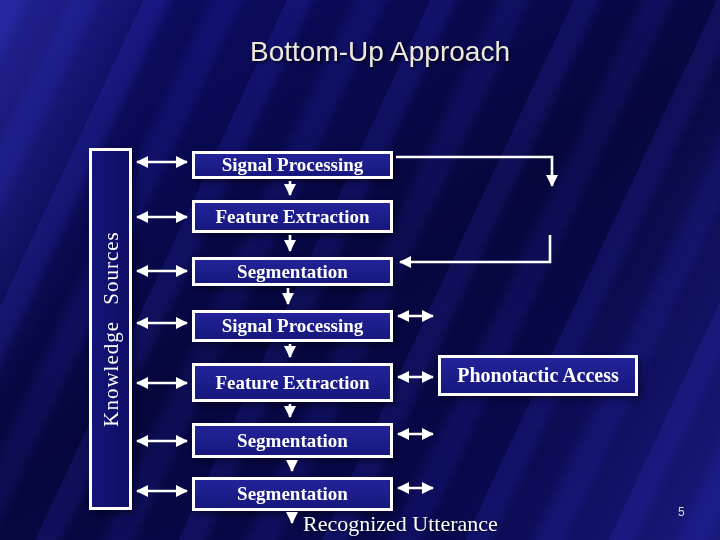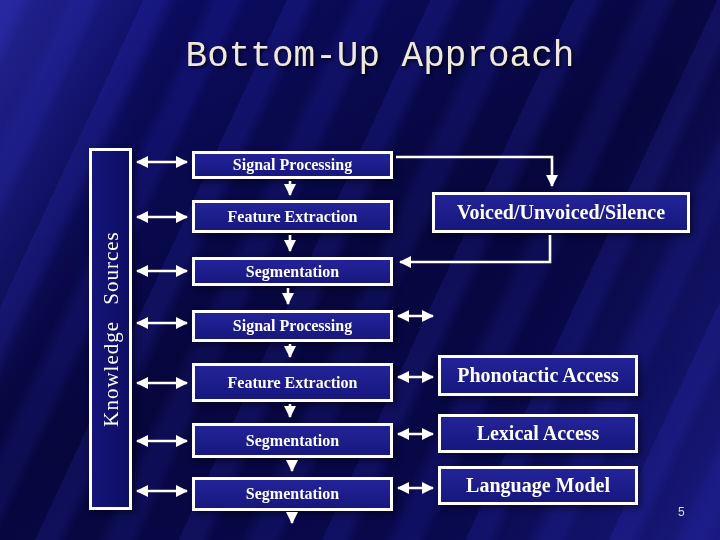--- a/index.html
+++ b/index.html
@@ -9,34 +9,34 @@
     background-image:
       linear-gradient(115deg, rgba(60,60,195,0.50) 0%, rgba(60,60,195,0) 20%),
       linear-gradient(295deg, rgba(50,50,190,0.38) 0%, rgba(50,50,190,0) 28%),
       repeating-linear-gradient(115deg, rgba(60,60,205,0.14) 0px 18px, rgba(4,4,40,0.20) 30px 55px, rgba(60,60,205,0.11) 68px 85px, rgba(4,4,40,0.16) 95px 130px),
       linear-gradient(150deg, #0E0E74 0%, #070742 50%, #0B0B60 100%);
     font-family:"Liberation Serif","DejaVu Serif",serif;
   }
   .title{
     position:absolute;top:36px;left:0;right:0;padding-left:40px;
     text-align:center;
-    font-family:Liberation Mono, monospace;
-    font-size:36px;font-weight:400;color:#EFE9DD;
+    font-family:Liberation Sans, sans-serif;
+    font-size:28px;font-weight:400;color:#EFE9DD;
     text-shadow:2px 2px 3px rgba(0,0,0,0.65);
     white-space:nowrap;
   }
   .box{
     position:absolute;box-sizing:border-box;
     border:3px solid #FFFFFF;
     background:linear-gradient(180deg,#232399 0%,#17177E 100%);
     box-shadow:3px 3px 6px rgba(0,0,0,0.45);
     display:flex;align-items:center;justify-content:center;
     color:#FFFFFF;
   }
-  .flow{left:192px;width:201px;font-weight:bold;font-size:16px;white-space:nowrap;}
+  .flow{left:192px;width:201px;font-weight:bold;font-size:19px;white-space:nowrap;}
   .kbox{font-weight:bold;font-size:20px;white-space:nowrap;}
   .ks{
     left:89px;top:148px;width:43px;height:362px;
     background:linear-gradient(90deg,#14147A 0%,#0E0E64 100%);
   }
   .ks-label{
     position:absolute;left:50%;top:50%;
     transform:translate(-50%,-50%) rotate(-90deg);
     white-space:nowrap;font-size:21px;font-weight:400;
     letter-spacing:1px;word-spacing:10px;color:#FFFFFF;
@@ -80,33 +80,25 @@
   <div class="box flow" style="top:363px;height:39px;">
     <span>Feature Extraction</span>
   </div>
   <div class="box flow" style="top:423px;height:35px;">
     <span>Segmentation</span>
   </div>
   <div class="box flow" style="top:477px;height:34px;">
     <span>Segmentation</span>
   </div>
 
-  <div class="box kbox" style="left:432px;top:192px;width:258px;height:41px;">
-    <span>Voiced/Unvoiced/Silence</span>
-  </div>
   <div class="box kbox" style="left:438px;top:355px;width:200px;height:41px;">
     <span>Phonotactic Access</span>
   </div>
-  <div class="box kbox" style="left:438px;top:414px;width:200px;height:39px;">
-    <span>Lexical Access</span>
-  </div>
-  <div class="box kbox" style="left:438px;top:466px;width:200px;height:39px;">
-    <span>Language Model</span>
-  </div>
 
+  <div class="output-label">Recognized Utterance</div>
   <div class="page-number">5</div>
 
   <svg class="arrows" width="720" height="540" viewBox="0 0 720 540">
     <defs>
       <marker id="ah" markerUnits="userSpaceOnUse" markerWidth="14" markerHeight="12" refX="11" refY="6" orient="auto">
         <path d="M0,0 L12,6 L0,12 Z" fill="#FFFFFF"></path>
       </marker>
       <marker id="ahrev" markerUnits="userSpaceOnUse" markerWidth="15" markerHeight="12" refX="3" refY="6" orient="auto">
         <path d="M14,0 L2,6 L14,12 Z" fill="#FFFFFF"></path>
       </marker>

